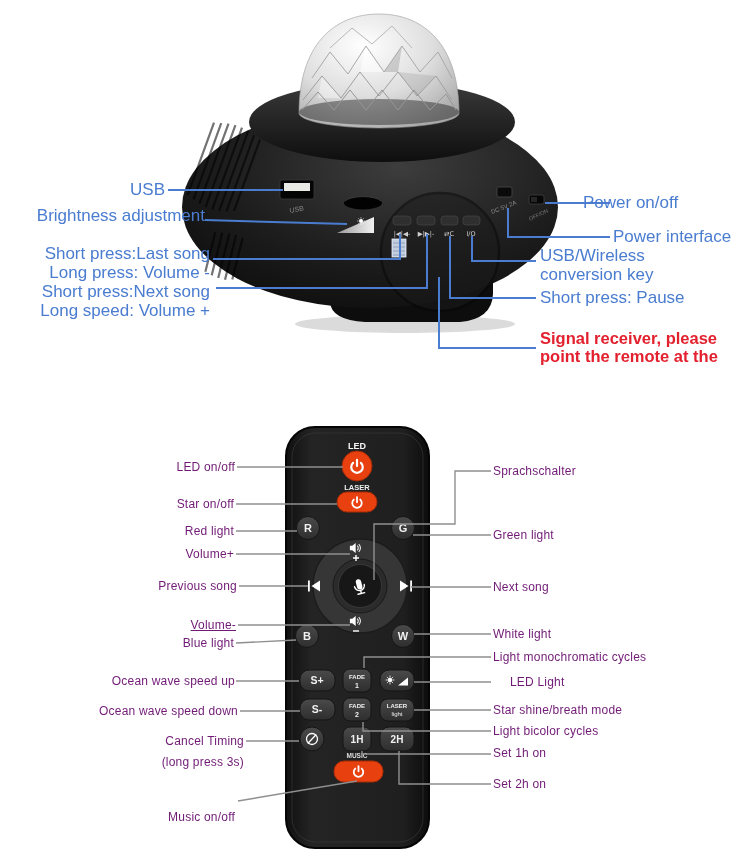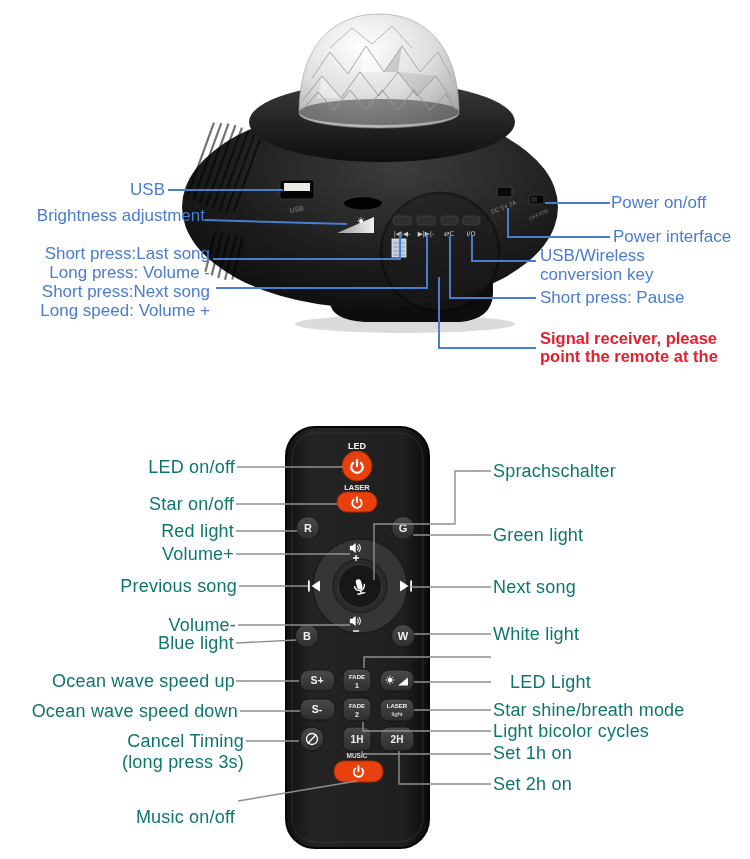--- a/index.html
+++ b/index.html
@@ -2,21 +2,21 @@
 <html><head>
 <meta charset="utf-8">
 <style>
   html,body{margin:0;padding:0;background:#ffffff;}
   .page{position:relative;width:750px;height:859px;background:#fff;overflow:hidden;
         font-family:"Liberation Sans",sans-serif;}
   svg{position:absolute;top:0;left:0;}
   .lbl{position:absolute;white-space:nowrap;line-height:19px;}
   .blue{color:#4a7cd0;font-size:17px;}
   .red{color:#e3202e;font-size:16.5px;font-weight:bold;line-height:18px;}
-  .gray{color:#0f766e;font-size:18px;letter-spacing:.2px;line-height:20px;}
+  .gray{color:#701a75;font-size:12px;letter-spacing:.2px;line-height:20px;}
   .ra{text-align:right;}
 </style>
 </head>
 <body>
 
 <div class="page">
 
 <svg id="art" width="750" height="859" viewBox="0 0 750 859">
   <defs>
     <radialGradient id="gDome" cx="40%" cy="28%" r="80%">
@@ -278,50 +278,51 @@
 </svg>
 
 <div class="lbl blue ra" style="right:585px;top:180px;">USB</div>
 <div class="lbl blue ra" style="right:545px;top:206px;">Brightness adjustment</div>
 <div class="lbl blue ra" style="right:540px;top:244px;">
   <div>Short press:Last song</div>
   <div>Long press: Volume -</div>
   <div>Short press:Next song</div>
   <div>Long speed: Volume +</div>
 </div>
-<div class="lbl blue" style="left:611px;top:193px;text-align:right;">Power on/off</div>
+<div class="lbl blue" style="left:583px;top:193px;text-align:right;">Power on/off</div>
 <div class="lbl blue" style="left:613px;top:227px;">Power interface</div>
 <div class="lbl blue" style="left:540px;top:246px;">
   <div>USB/Wireless</div>
   <div>conversion key</div>
 </div>
 <div class="lbl blue" style="left:540px;top:288px;">Short press: Pause</div>
 <div class="lbl red" style="left:540px;top:329px;">
   <div>Signal receiver, please</div>
   <div>point the remote at the</div>
 </div>
 
 <div class="lbl gray ra" style="right:515px;top:457px;">LED on/off</div>
 <div class="lbl gray ra" style="right:516px;top:494px;">Star on/off</div>
 <div class="lbl gray ra" style="right:516px;top:521px;">Red light</div>
 <div class="lbl gray ra" style="right:516px;top:544px;">Volume+</div>
 <div class="lbl gray ra" style="right:513px;top:576px;">Previous song</div>
-<div class="lbl gray ra" style="right:514px;top:615px;">Volume-</div>
+<div class="lbl gray ra" style="right:514px;top:615px;text-decoration:underline;">Volume-</div>
 <div class="lbl gray ra" style="right:516px;top:633px;">Blue light</div>
 <div class="lbl gray ra" style="right:515px;top:671px;">Ocean wave speed up</div>
 <div class="lbl gray ra" style="right:512px;top:701px;">Ocean wave speed down</div>
 <div class="lbl gray ra" style="right:506px;top:731px;line-height:21px;">
   <div>Cancel Timing</div>
   <div>(long press 3s)</div>
 </div>
 <div class="lbl gray ra" style="right:515px;top:807px;margin-left:34px;">Music on/off</div>
 
 <div class="lbl gray" style="left:493px;top:461px;">Sprachschalter</div>
 <div class="lbl gray" style="left:493px;top:525px;">Green light</div>
 <div class="lbl gray" style="left:493px;top:577px;">Next song</div>
 <div class="lbl gray" style="left:493px;top:624px;">White light</div>
+<div class="lbl gray" style="left:493px;top:647px;">Light monochromatic cycles</div>
 <div class="lbl gray" style="left:493px;top:672px;margin-left:17px;">LED Light</div>
 <div class="lbl gray" style="left:493px;top:700px;">Star shine/breath mode</div>
 <div class="lbl gray" style="left:493px;top:721px;">Light bicolor cycles</div>
 <div class="lbl gray" style="left:493px;top:743px;">Set 1h on</div>
 <div class="lbl gray" style="left:493px;top:774px;">Set 2h on</div>
 
 </div>
 
 </body></html>

